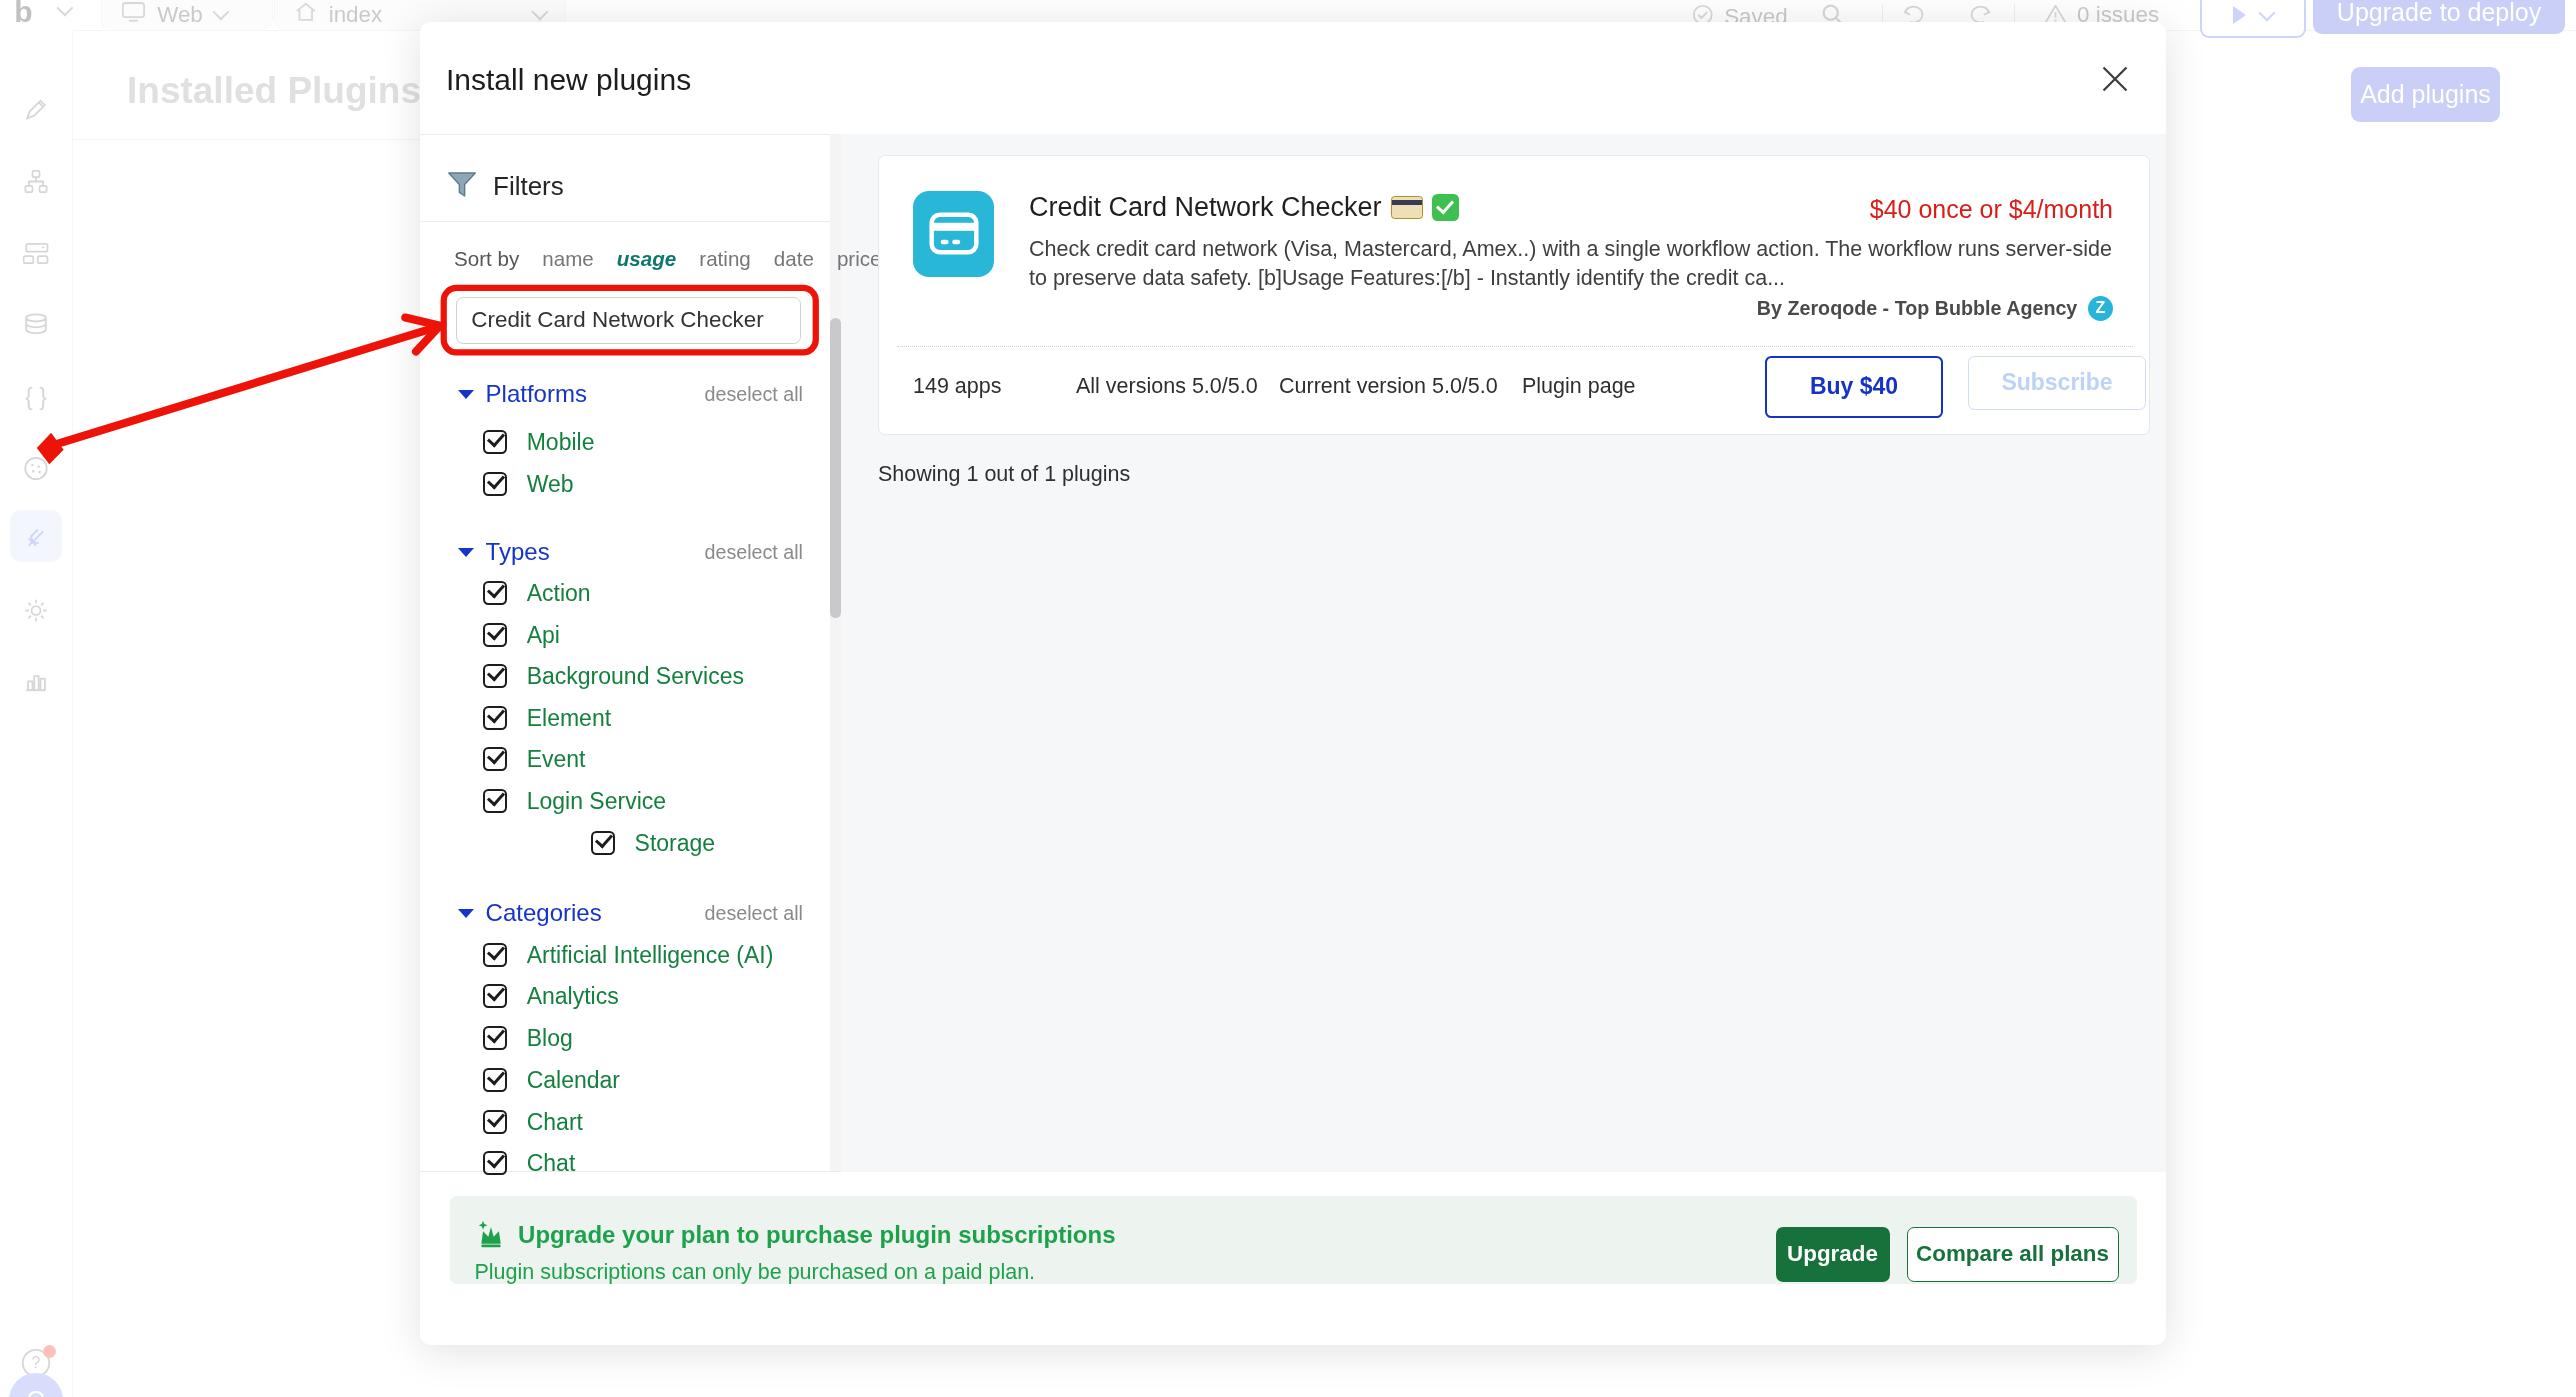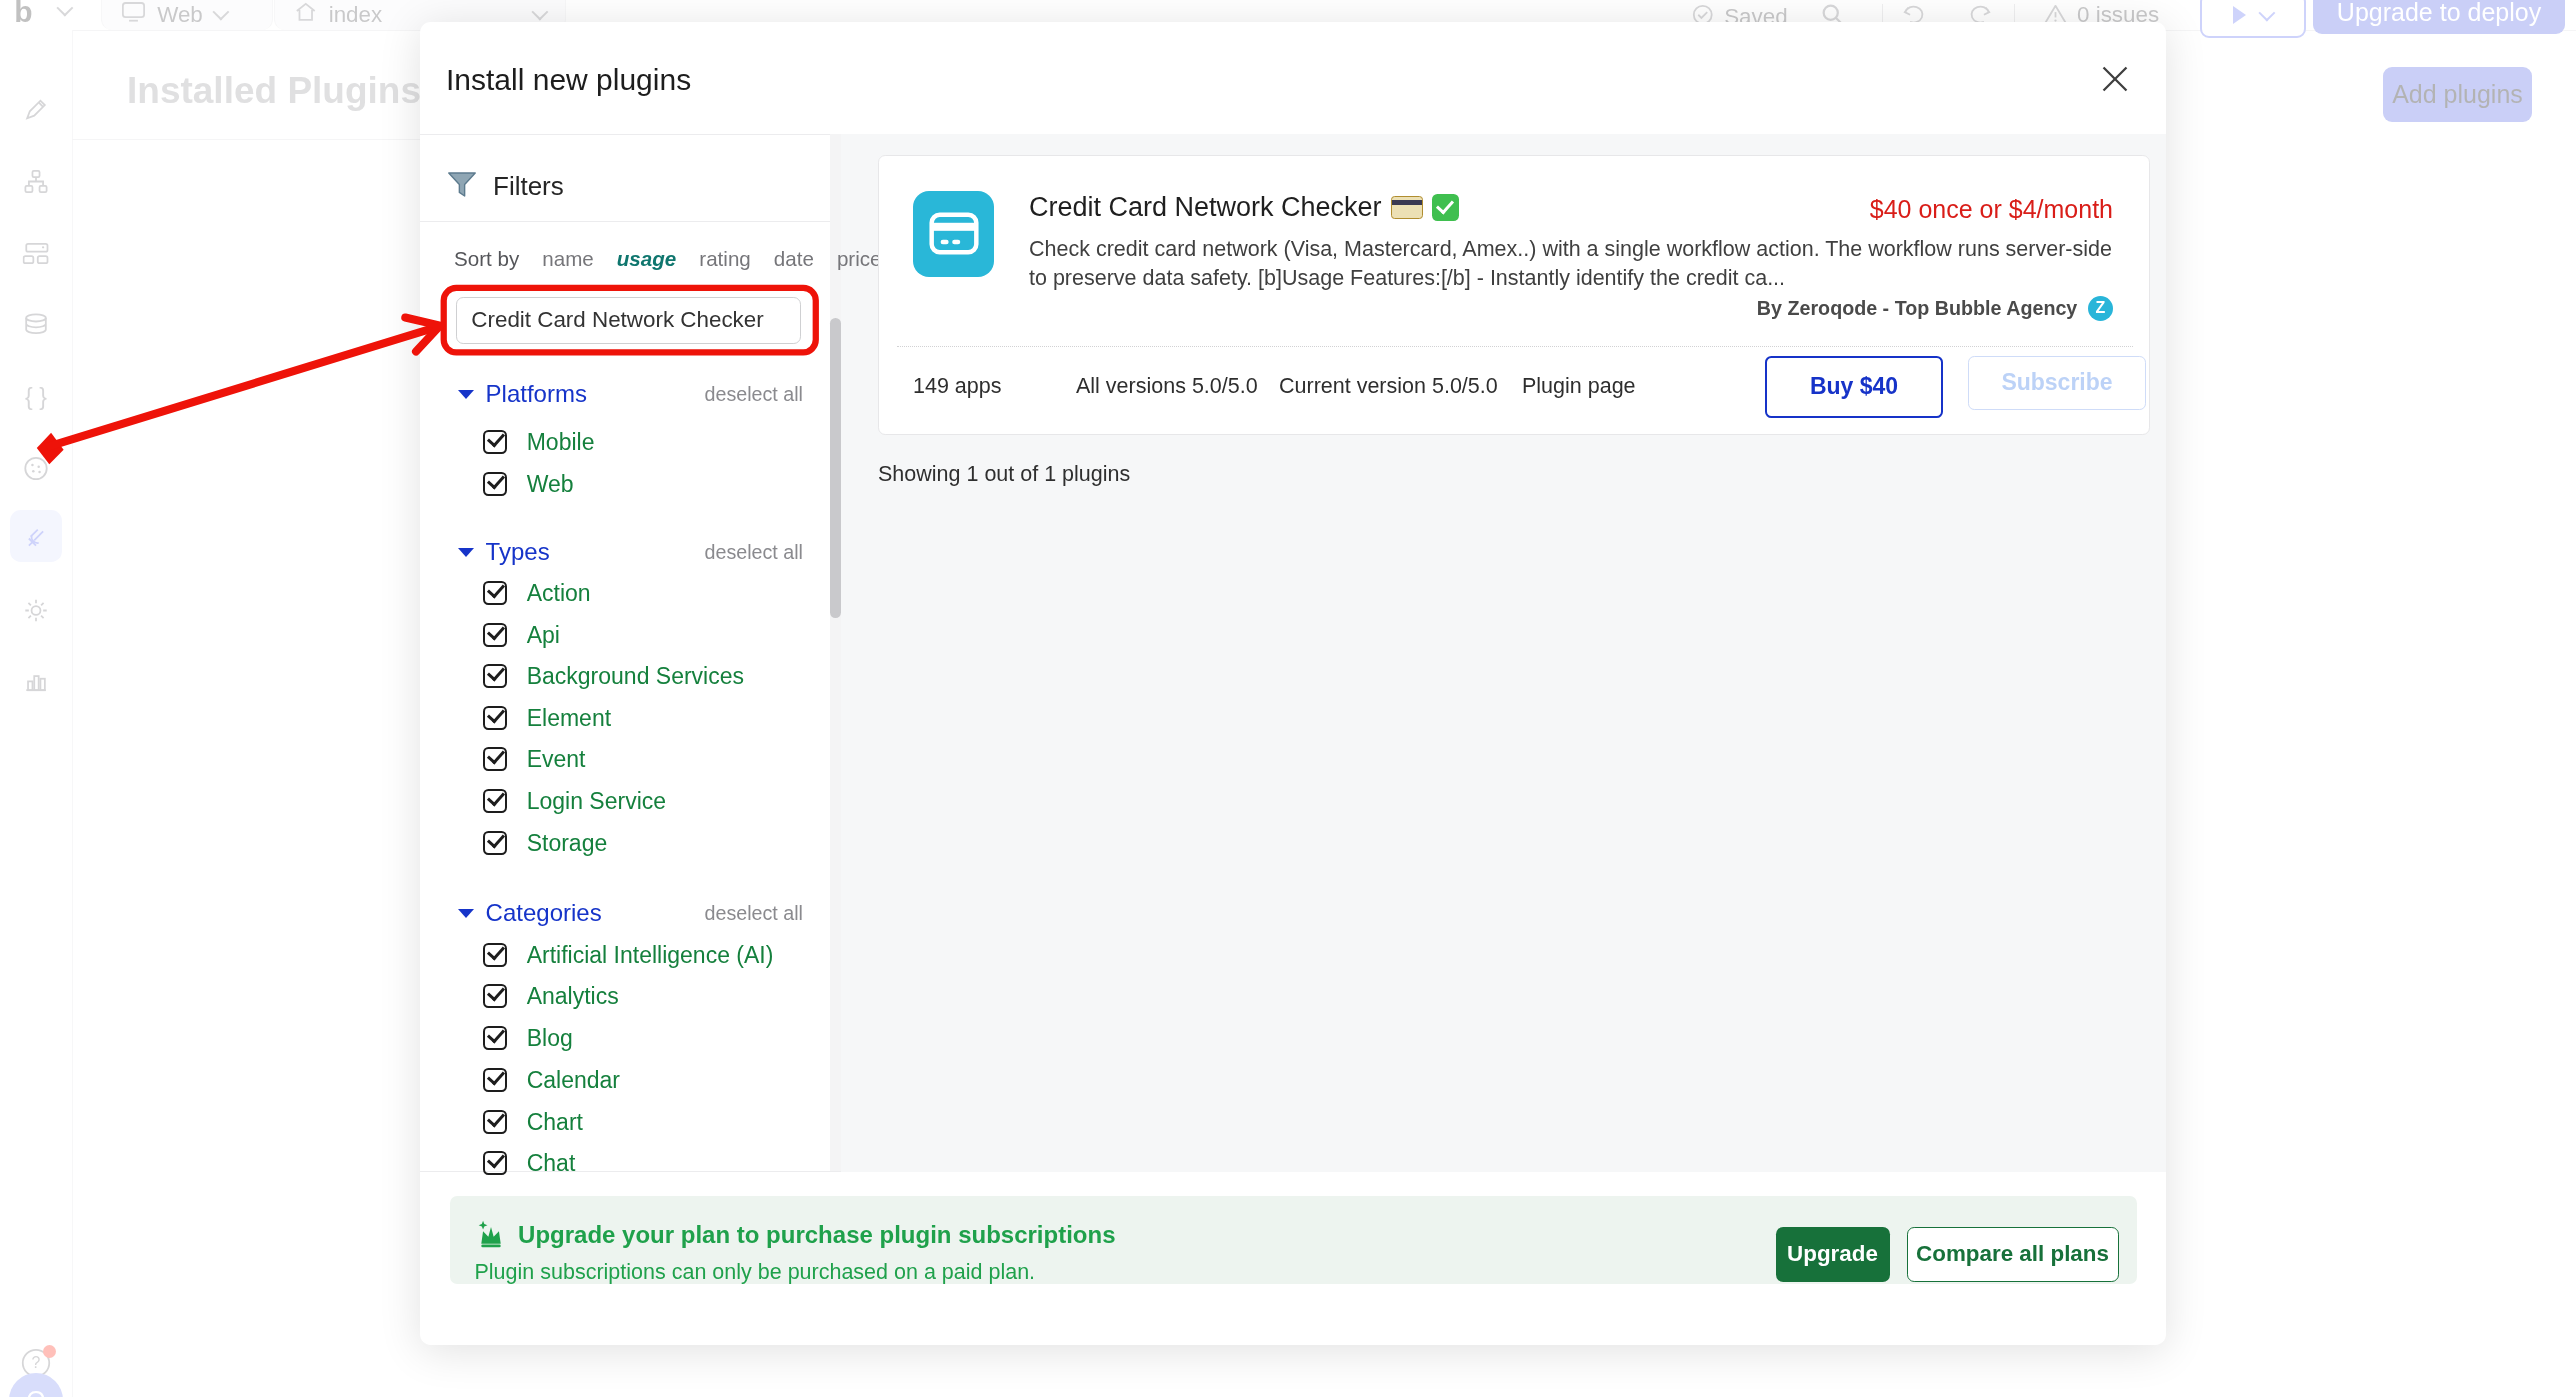--- a/index.html
+++ b/index.html
@@ -208,21 +208,21 @@
         </svg>
       </div>
     <div class="helpdot" style="left:43px;top:1315px;"></div>
   </div>
   <div class="avatar">
       <span>O</span>
     </div>
 
   <div class="pagetitle">Installed Plugins</div>
   <div class="hline" style="left:72px;top:139px;width:348px;"></div>
-  <div class="pillbtn" style="left:2351px;top:67px;width:149px;height:55px;background:#4d5fe3;color:#000000;font-size:25px;margin-left:32px;">Add plugins</div>
+  <div class="pillbtn" style="left:2351px;top:67px;width:149px;height:55px;background:#4d5fe3;color:#ffffff;font-size:25px;">Add plugins</div>
 </div>
 
 <div class="modal">
   <div class="mtitle">Install new plugins</div>
   <button class="mclose" aria-label="close">
     <svg width="30" height="30" viewBox="0 0 34 34">
         <path d="M4 4 L30 30 M30 4 L4 30" stroke="#3f3f3f" stroke-width="2.6"></path>
       </svg>
   </button>
   <div class="mdiv"></div>
@@ -286,21 +286,21 @@
       <span class="frowlabel">Element</span>
     </div>
   <div class="frow" style="top:717px;">
       <span class="cb"></span>
       <span class="frowlabel">Event</span>
     </div>
   <div class="frow" style="top:759px;">
       <span class="cb"></span>
       <span class="frowlabel">Login Service</span>
     </div>
-  <div class="frow" style="top:801px;">
+  <div class="frow" style="top:801px;justify-content:center;">
       <span class="cb"></span>
       <span class="frowlabel">Storage</span>
     </div>
 
   <div class="fsecthead" style="top:871px;">
     <span class="tri"></span>
     <span class="fsectlabel">Categories</span>
     <span class="deselect">deselect all</span>
   </div>
   <div class="frow" style="top:913px;">

